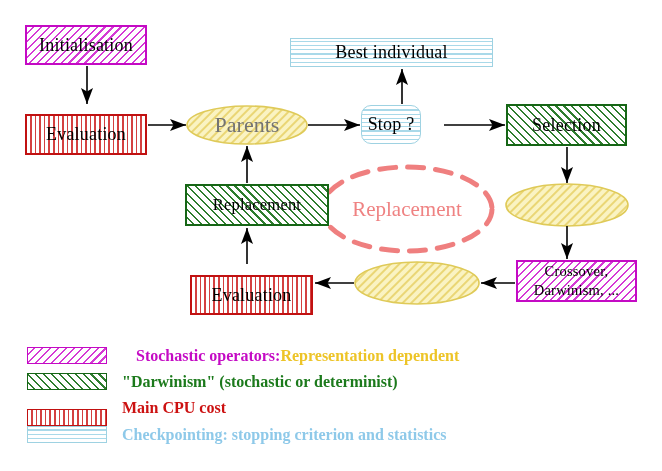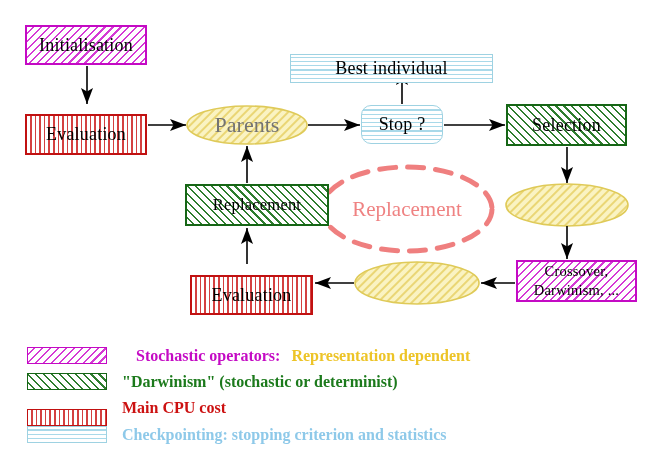--- a/index.html
+++ b/index.html
@@ -38,21 +38,21 @@
   .crossover-text{font-size:14.5px;line-height:1.3;}
   .legend-swatch{position:absolute;left:27px;width:80px;height:17px;box-sizing:border-box;}
   .legend-swatch.hatch-magenta{border-width:1.5px;}
   .legend-swatch.hatch-green{border-width:1.5px;}
   .legend-swatch.stripes-red{border-width:1.5px;}
   .legend-text{
     position:absolute;left:122px;height:20px;display:flex;align-items:center;
     font-weight:bold;font-size:16px;white-space:nowrap;
   }
   .lg-magenta{color:#c40ac4;margin-left:14px;}
-  .lg-gold{color:#edc427;margin-left:11px;}
+  .lg-gold{color:#edc427;}
   .lg-green{color:#1c7a1c;}
   .lg-red{color:#cc1111;}
   .lg-blue{color:#8ec9e9;}
 </style>
 </head>
 <body>
 
 <div class="canvas">
 
   <svg class="layer" viewBox="0 0 662 471">
@@ -86,25 +86,25 @@
   </svg>
 
   <div class="node hatch-magenta" style="left:25px;top:25px;width:122px;height:40px;">
     <span>Initialisation</span>
   </div>
 
   <div class="node stripes-red" style="left:25px;top:104px;width:122px;height:41px;">
     <span>Evaluation</span>
   </div>
 
-  <div class="node stripes-cyan" style="left:290px;top:54px;width:203px;height:29px;">
+  <div class="node stripes-cyan" style="left:290px;top:38px;width:203px;height:29px;">
     <span>Best individual</span>
   </div>
 
-  <div class="node stripes-cyan" style="left:361px;top:105px;width:82px;height:39px;border-radius:10px;text-align:right;">
+  <div class="node stripes-cyan" style="left:361px;top:105px;width:60px;height:39px;border-radius:10px;text-align:right;">
     <span>Stop ?</span>
   </div>
 
   <div class="node hatch-green" style="left:506px;top:104px;width:121px;height:42px;">
     <span>Selection</span>
   </div>
 
   <div class="node hatch-green" style="left:185px;top:184px;width:144px;height:42px;font-size:16.5px;">
     <span>Replacement</span>
   </div>

